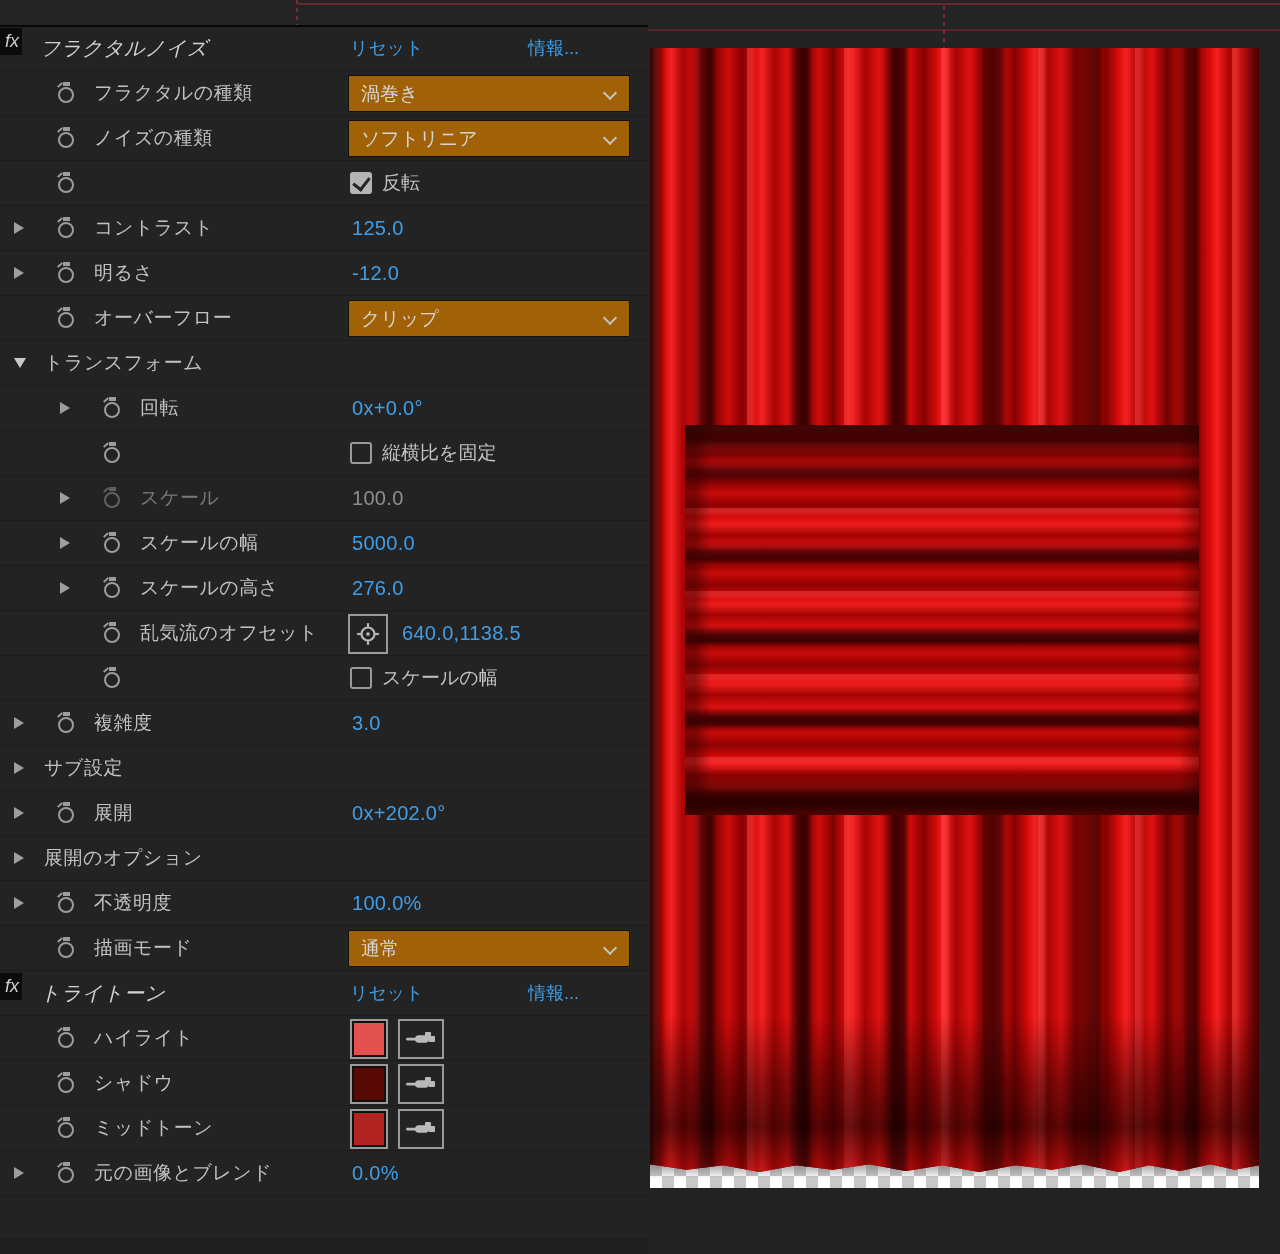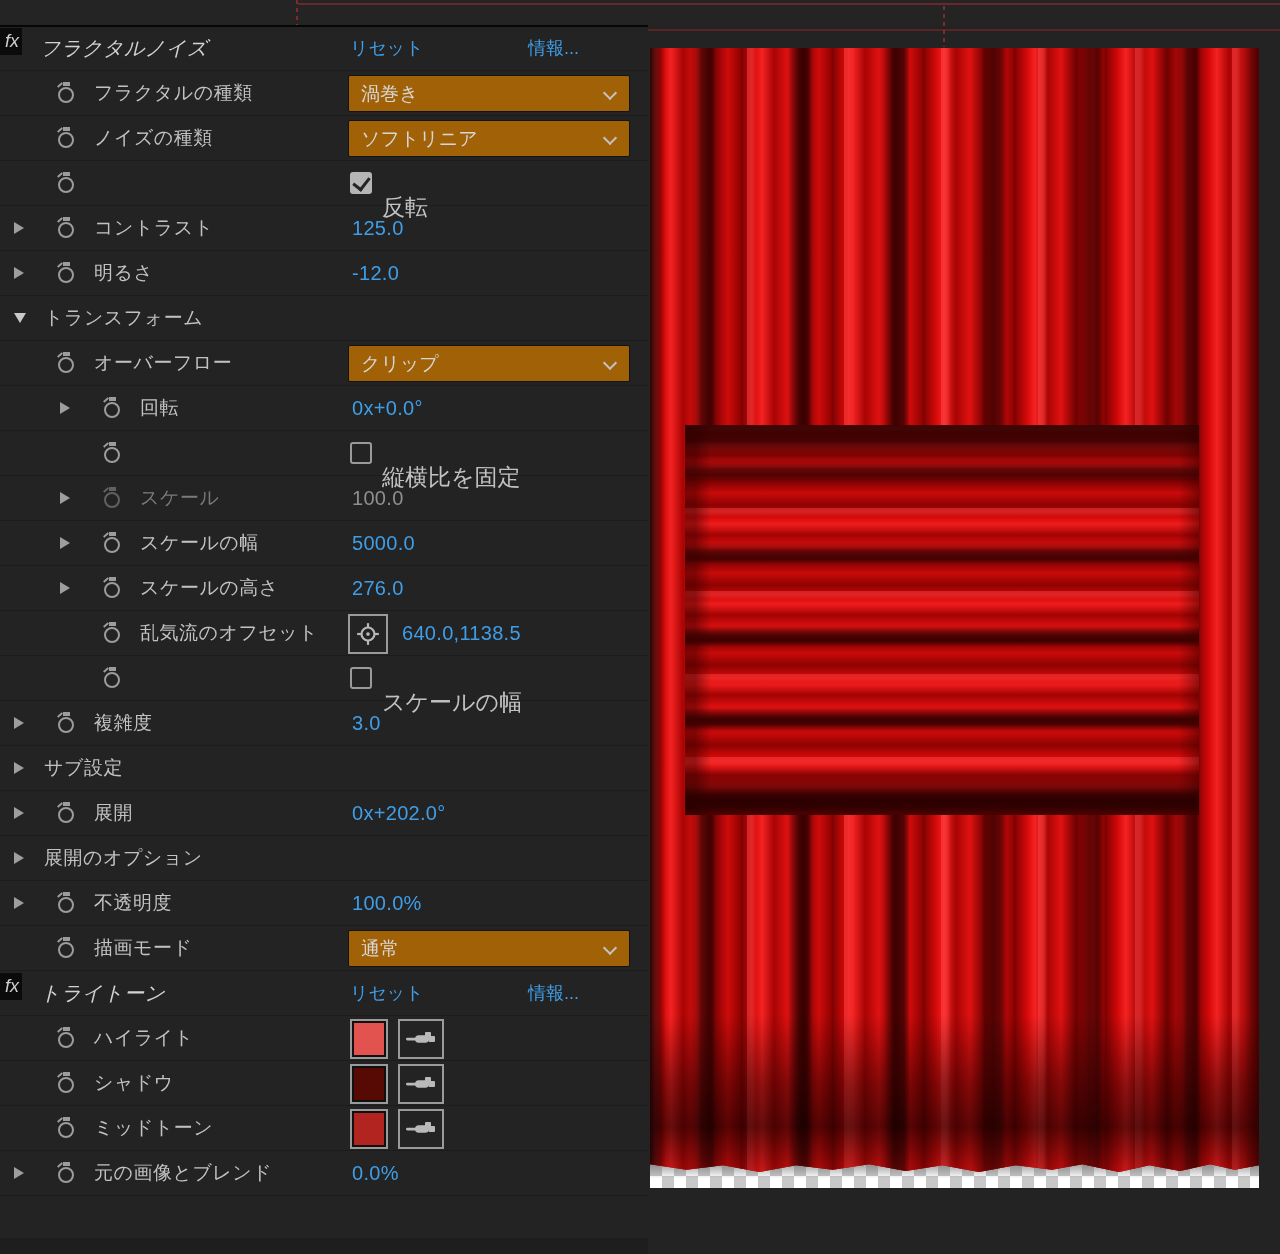--- a/index.html
+++ b/index.html
@@ -68,21 +68,21 @@
   .dd-text { position:absolute; left:12px; top:50%; transform:translateY(-50%); font-size:19px; color:#d6d6d6; }
   .chev { position:absolute; right:14px; top:12px; width:10px; height:10px;
           border-right:2px solid #c4c4c4; border-bottom:2px solid #c4c4c4; transform:rotate(45deg); }
 
   
   .cb { position:absolute; left:350px; top:50%; transform:translateY(-50%); width:22px; height:22px; border-radius:3px; }
   .cb.checked { background:#b5b5b5; }
   .cb.checked::after { content:""; position:absolute; left:6px; top:2px; width:8px; height:13px;
         border-right:3px solid #242424; border-bottom:3px solid #242424; transform:rotate(38deg); }
   .cb.un { border:2px solid #9a9a9a; background:rgba(0,0,0,0); }
-  .cb-lbl { position:absolute; left:382px; top:50%; transform:translateY(-50%); font-size:23px; color:#c2c2c2;margin-top:24px; }
+  .cb-lbl { position:absolute; left:382px; top:50%; transform:translateY(-50%); font-size:19px; color:#c2c2c2; }
 
   
   .point-btn { position:absolute; left:348px; top:3px; width:40px; height:40px;
                border:2px solid #9a9a9a; background:#232323; display:flex; align-items:center; justify-content:center; }
 
   
   .color-sw { position:absolute; left:350px; top:3px; width:38px; height:40px;
               border:2px solid #9a9a9a; background:#101010; }
   .color-fill { position:absolute; inset:2px; }
   .eyedrop { position:absolute; left:398px; top:3px; width:46px; height:40px; border:2px solid #9a9a9a;
@@ -191,33 +191,33 @@
   <div class="row">
     <i class="tri-r t1"></i>
     <span class="sw l1">
         <i class="ring"></i>
       </span>
     <span class="lbl lv1">明るさ</span>
     <span class="val">-12.0</span>
   </div>
 
   <div class="row">
-    <i class="tri-d t1"></i>
-    <span class="lbl lg">トランスフォーム</span>
-  </div>
-
-  <div class="row">
     <span class="sw l1">
         <i class="ring"></i>
       </span>
     <span class="lbl lv1">オーバーフロー</span>
     <div class="dd">
       <span class="dd-text">クリップ</span>
       <i class="chev"></i>
     </div>
+  </div>
+
+  <div class="row">
+    <i class="tri-d t1"></i>
+    <span class="lbl lg">トランスフォーム</span>
   </div>
 
   <div class="row">
     <i class="tri-r t2"></i>
     <span class="sw l2">
         <i class="ring"></i>
       </span>
     <span class="lbl lv2">回転</span>
     <span class="val">0x+0.0°</span>
   </div>

